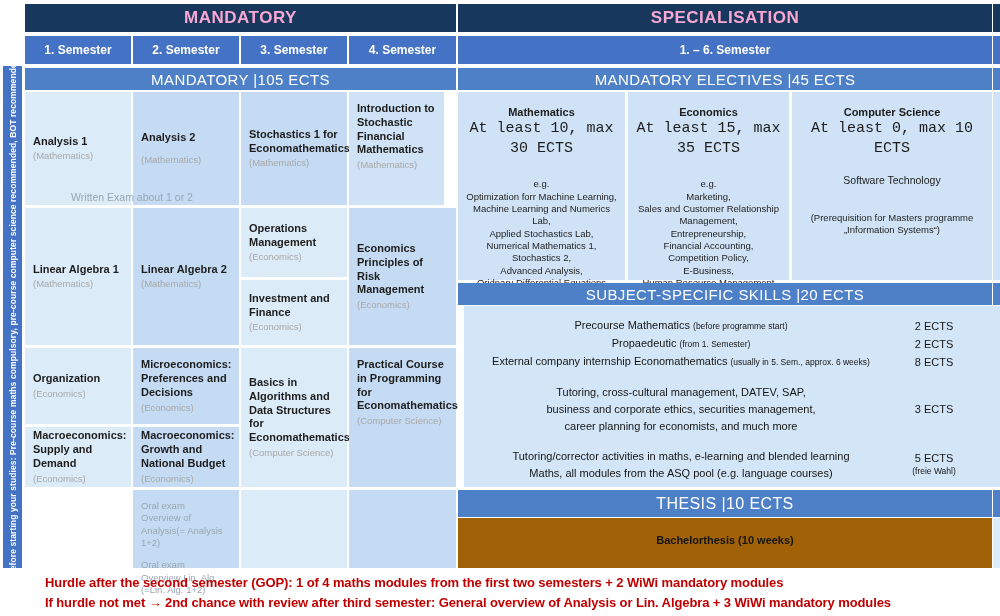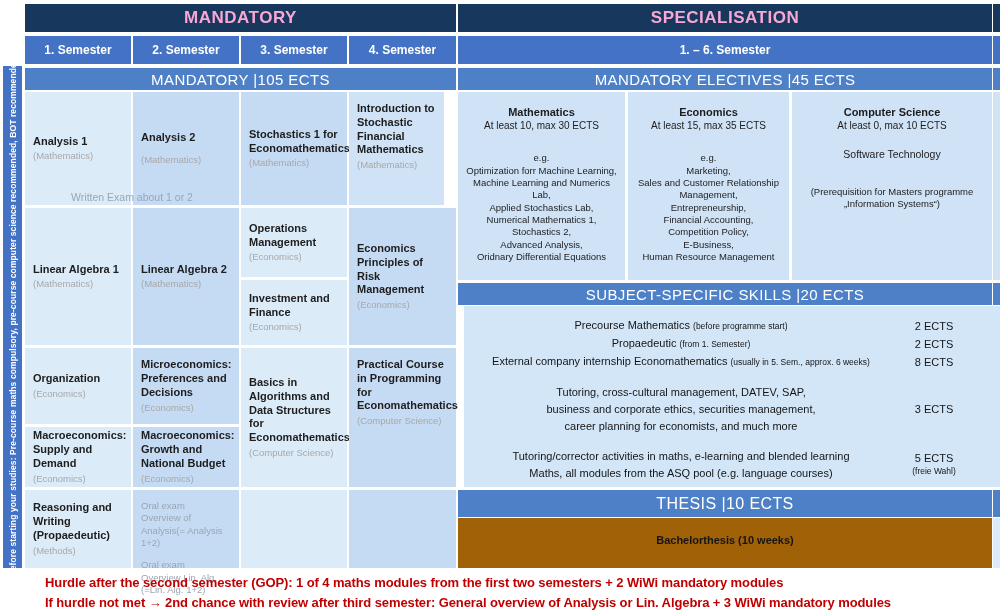--- a/index.html
+++ b/index.html
@@ -22,21 +22,21 @@
   .cell .t{font-weight:bold;font-size:11px;color:#1d1d1d;}
   .cell .d{font-size:9.5px;color:#a8a8a8;margin-top:2px;}
   .light{background:#dcebf8;} .mid{background:#cfe2f6;} .dark{background:#c5dbf3;}
   .examnote{color:#9aa6b4;font-size:10.5px;text-align:center;}
   .oral{font-size:9.5px;color:#9aa6b4;line-height:1.3;}
   .oral .blk{margin-bottom:10px;}
   
   .elect{background:#cfe2f6;text-align:center;color:#1d1d1d;
          font-size:9.5px;line-height:1.3;padding:13px 6px 0 6px;}
   .elect .t{font-size:11px;font-weight:bold;}
-  .elect .limit{font-size:10px;margin-bottom:20px;}
+  .elect .limit{font-size:15px;margin-bottom:20px;font-family:Liberation Mono, monospace;}
   .pre{white-space:pre-line;}
   
   .skillsbody{background:#d3e6f8;padding:11px 14px 0 14px;color:#151515;}
   .skrow{display:flex;align-items:center;}
   .skrow .main{flex:1;text-align:center;font-size:11px;line-height:17px;}
   .skrow .main .note{font-size:8.5px;}
   .skrow .ects{width:100px;text-align:center;font-size:11px;line-height:13px;}
   .skrow .ects .note{font-size:8.5px;display:block;}
   .skgap{height:13px;}
   
@@ -80,24 +80,20 @@
     <div class="t">Linear Algebra 1</div>
     <div class="d">(Mathematics)</div>
   </div>
   <div class="abs cell light" style="left:25px;top:348px;width:106px;height:76px;">
     <div class="t">Organization</div>
     <div class="d">(Economics)</div>
   </div>
   <div class="abs cell light" style="left:25px;top:427px;width:106px;height:60px;">
     <div class="t">Macroeconomics: Supply and Demand</div>
     <div class="d">(Economics)</div>
-  </div>
-  <div class="abs cell light" style="left:25px;top:490px;width:106px;height:78px;">
-    <div class="t">Reasoning and Writing (Propaedeutic)</div>
-    <div class="d">(Methods)</div>
   </div>
 
   <div class="abs cell dark" style="left:133px;top:92px;width:106px;height:113px;gap:8px;">
     <div class="t">Analysis 2</div>
     <div class="d">(Mathematics)</div>
   </div>
   <div class="abs cell dark" style="left:133px;top:208px;width:106px;height:137px;">
     <div class="t">Linear Algebra 2</div>
     <div class="d">(Mathematics)</div>
   </div>

